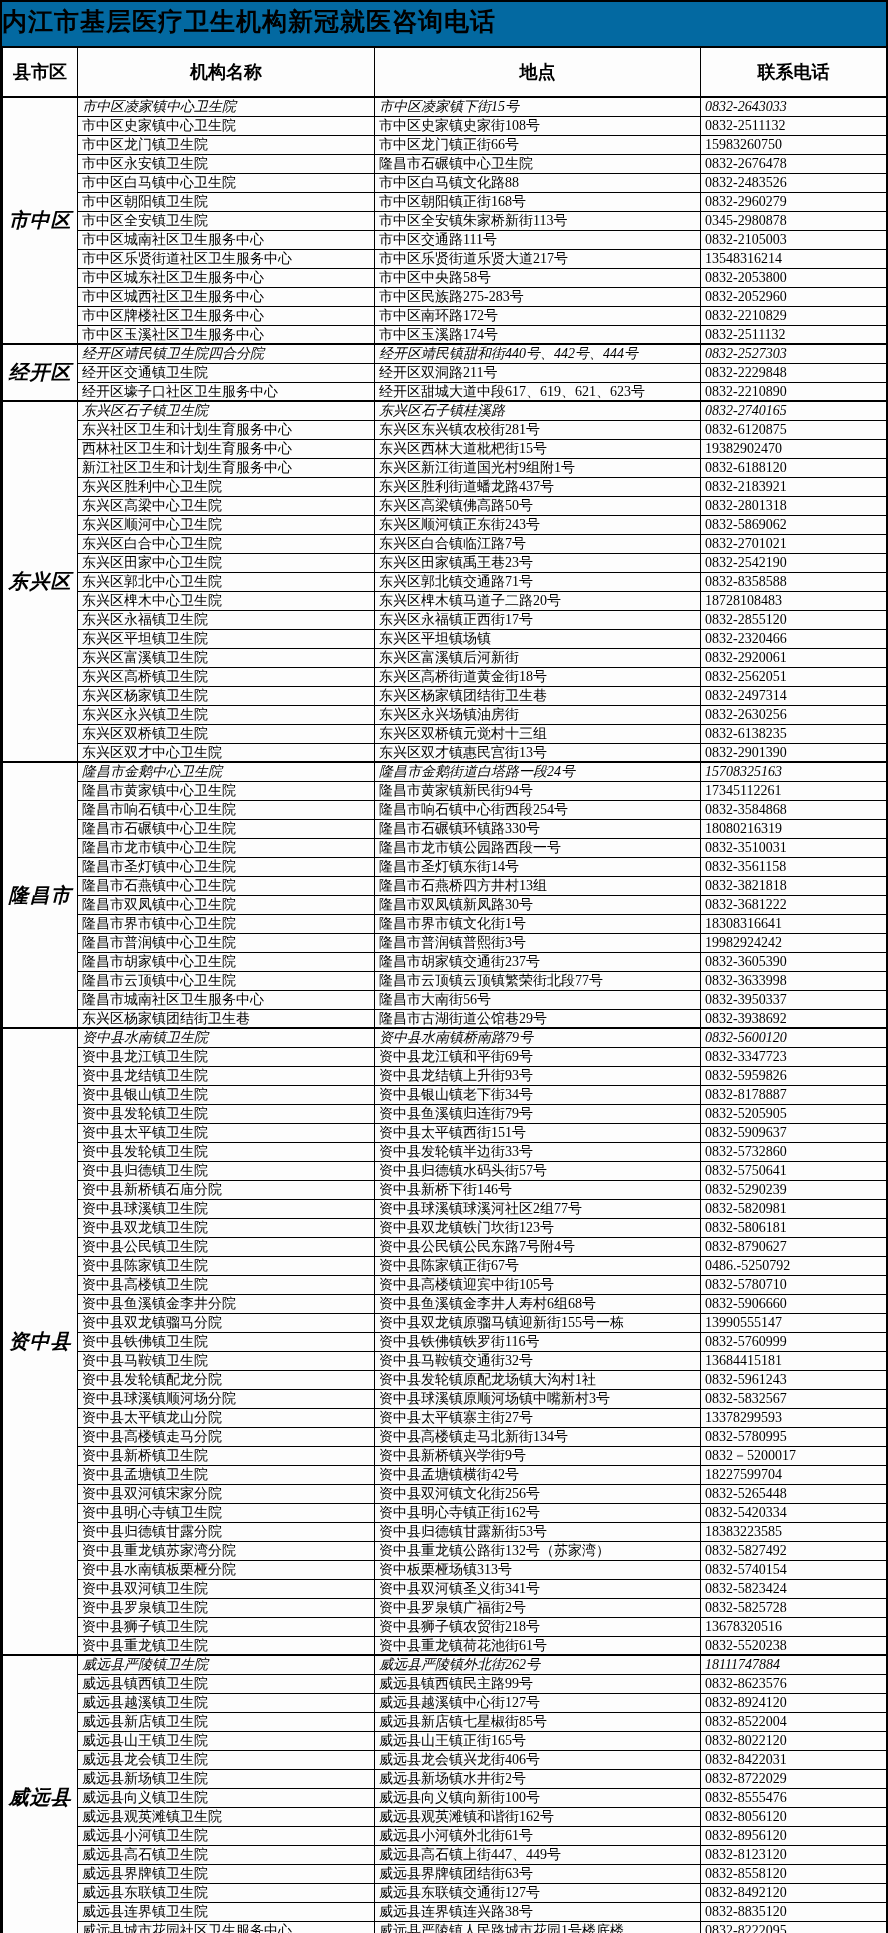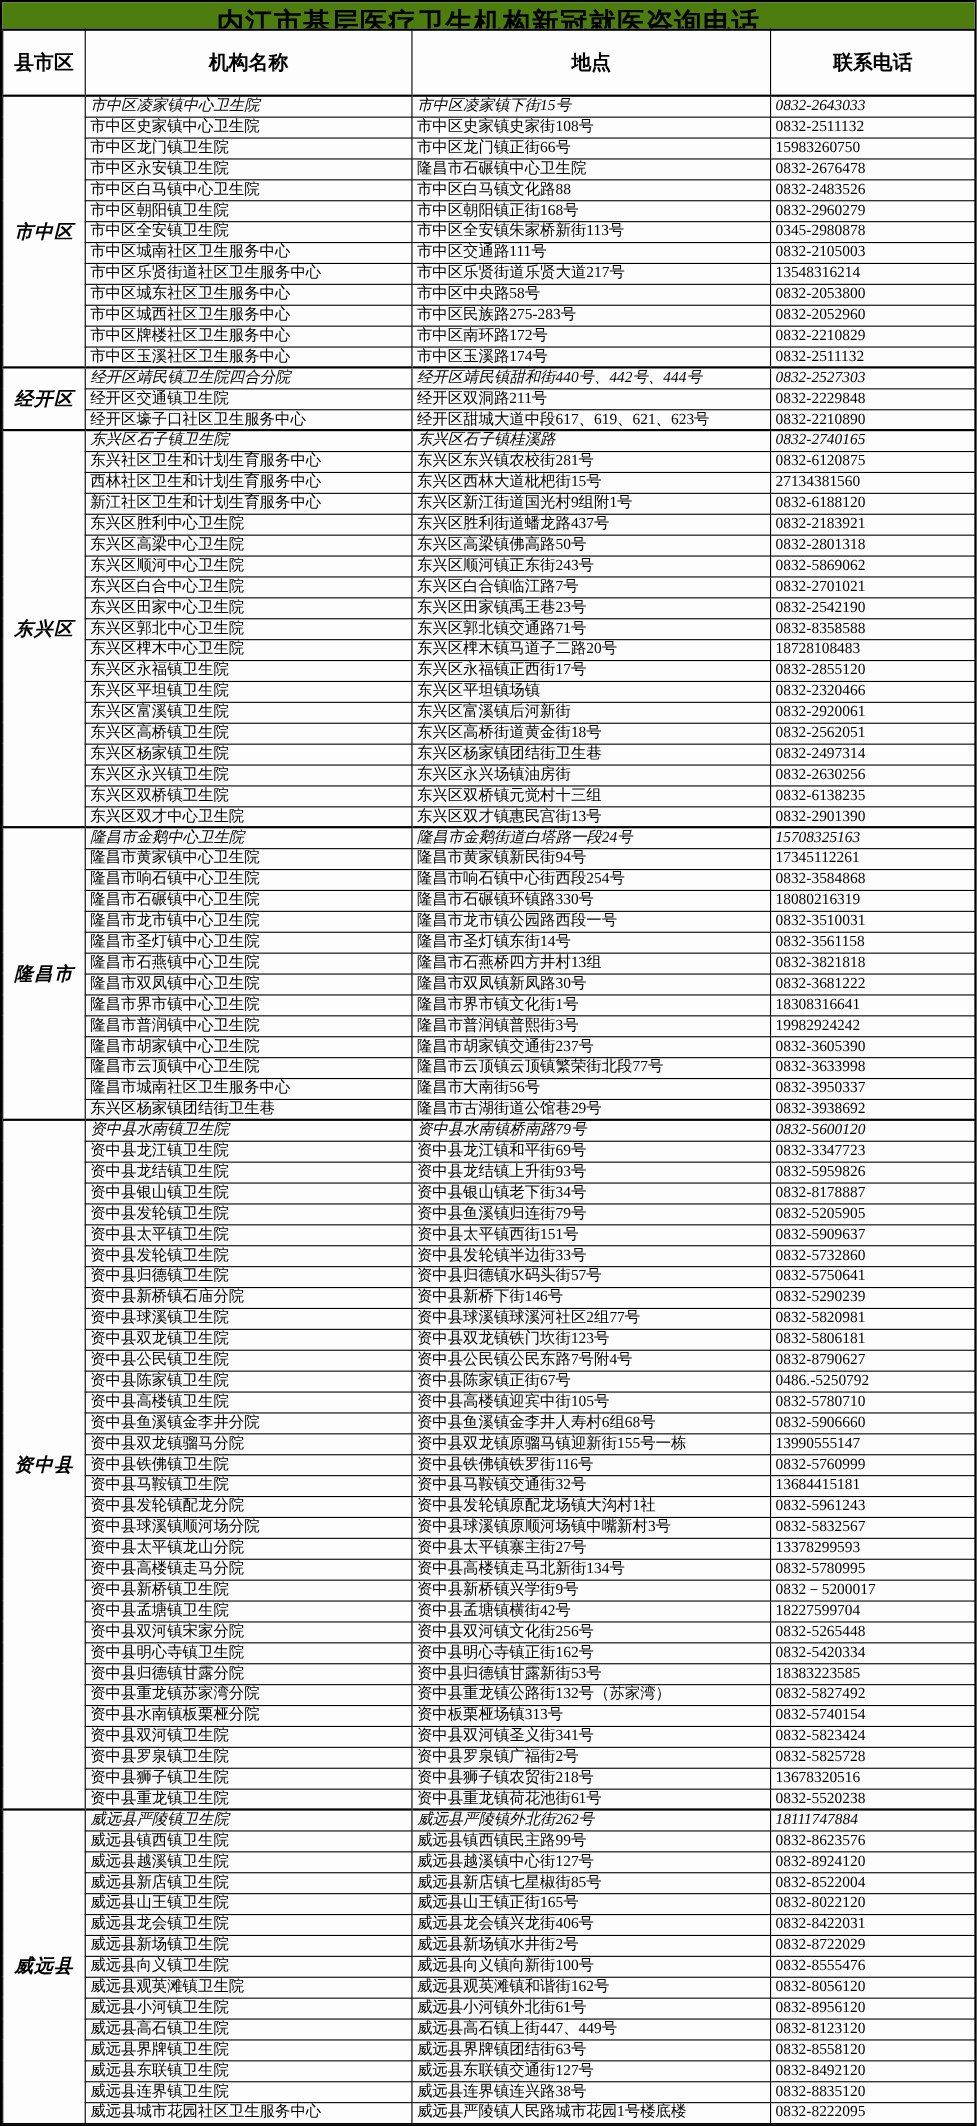--- a/index.html
+++ b/index.html
@@ -8,62 +8,61 @@
     font-family:"Liberation Serif","DejaVu Serif",serif;
     color:#000;
   }
   .sheet{
     width:884px;
     border:2px solid #000;
     background:#fdfdfd;
     box-sizing:content-box;
   }
   .title{
-    height:24px;
+    height:44px;
     line-height:40px;
-    text-align:center;
     font-size:25px;
     font-weight:bold;
     letter-spacing:1px;
-    background:#4d7c0f;
+    background:#0369a1;
     overflow:hidden;
     white-space:nowrap;
   }
   table{
     border-collapse:collapse;
     table-layout:fixed;
     width:884px;
     border-top:2px solid #000;
   }
   col.c-region{width:75px;}
   col.c-name{width:297px;}
   col.c-addr{width:326px;}
   col.c-phone{width:186px;}
   th,td{
     border:1px solid #000;
     box-sizing:border-box;
     overflow:hidden;
     white-space:nowrap;
   }
   thead th{
-    height:60px;
+    height:50px;
     font-size:18px;
     font-weight:bold;
     text-align:center;
     border-bottom:2px solid #000;
   }
   tbody td{
     height:19px;
     font-size:14px;
     line-height:17px;
     padding:0 0 0 4px;
     vertical-align:middle;
   }
   tbody td.region{
-    font-size:17px;
+    font-size:20px;
     font-weight:bold;
     text-align:center;
     padding:0;
     letter-spacing:1px;
   }
   tr.group-start td{border-top:2px solid #000;font-style:italic;}
 </style>
 </head>
 <body>
 
@@ -174,21 +173,21 @@
           <td class="phone">0832-2740165</td>
         </tr>
         <tr>
           <td class="name">东兴社区卫生和计划生育服务中心</td>
           <td class="addr">东兴区东兴镇农校街281号</td>
           <td class="phone">0832-6120875</td>
         </tr>
         <tr>
           <td class="name">西林社区卫生和计划生育服务中心</td>
           <td class="addr">东兴区西林大道枇杷街15号</td>
-          <td class="phone">27134381560</td>
+          <td class="phone">19382902470</td>
         </tr>
         <tr>
           <td class="name">新江社区卫生和计划生育服务中心</td>
           <td class="addr">东兴区新江街道国光村9组附1号</td>
           <td class="phone">0832-6188120</td>
         </tr>
         <tr>
           <td class="name">东兴区胜利中心卫生院</td>
           <td class="addr">东兴区胜利街道蟠龙路437号</td>
           <td class="phone">0832-2183921</td>

